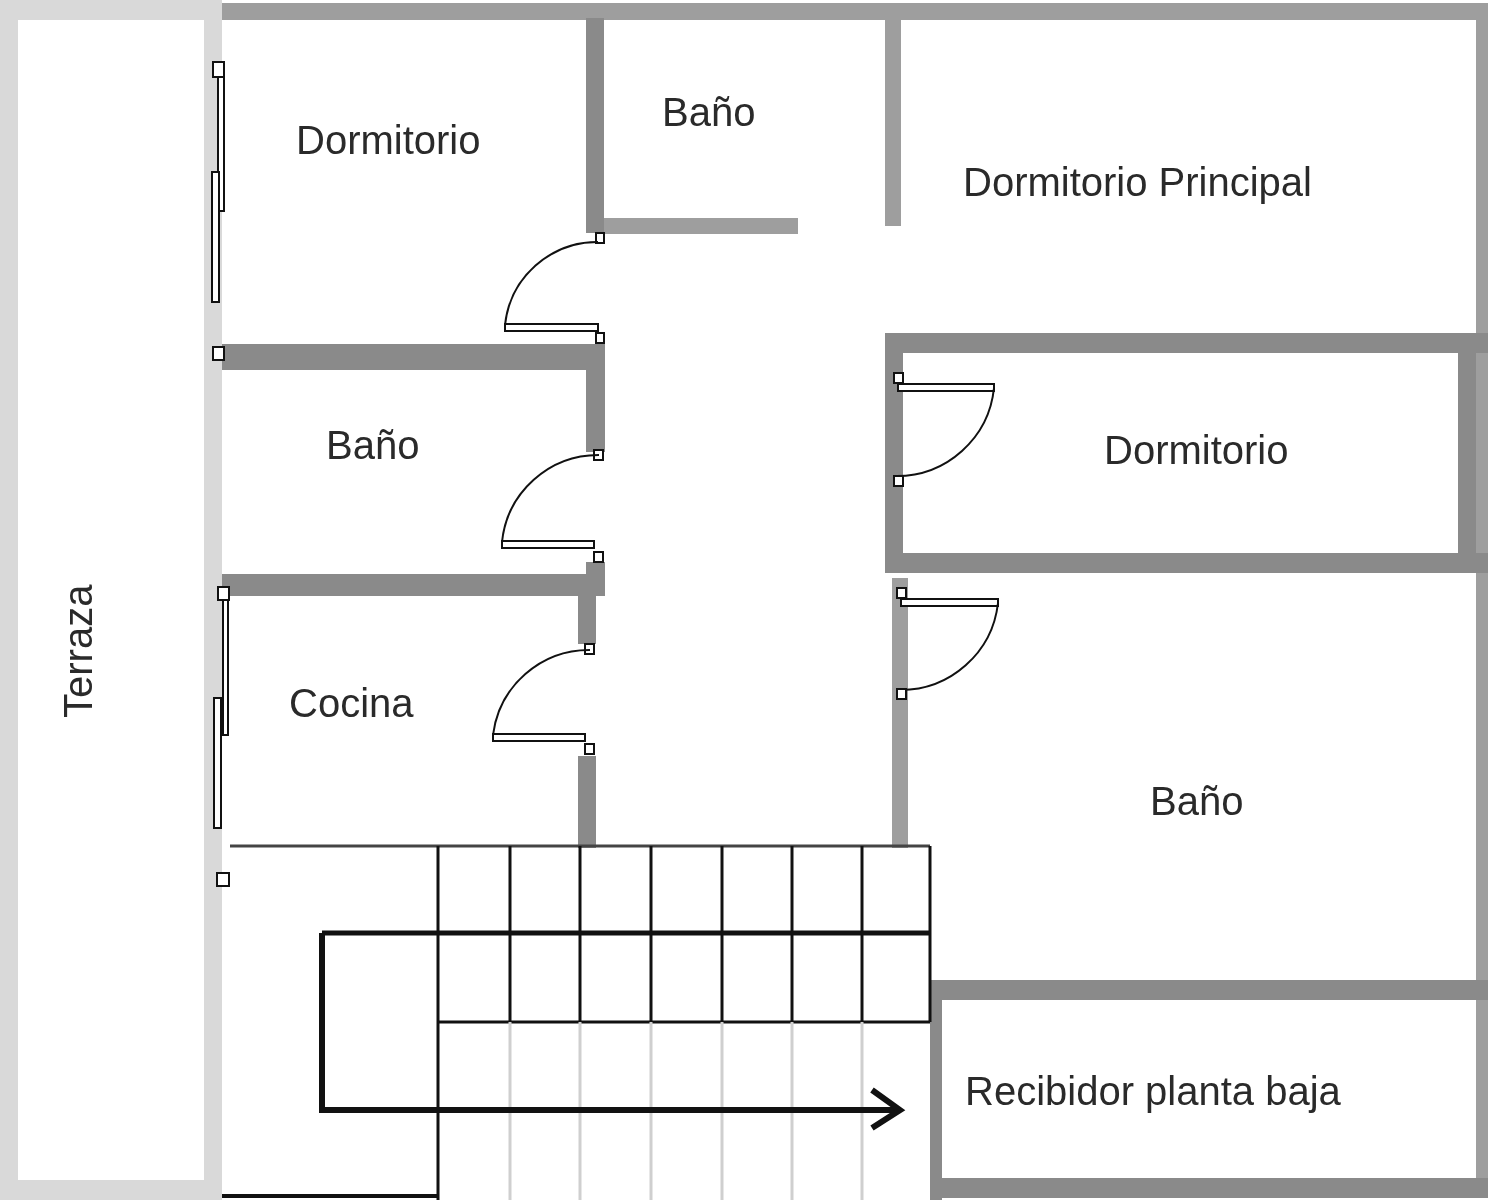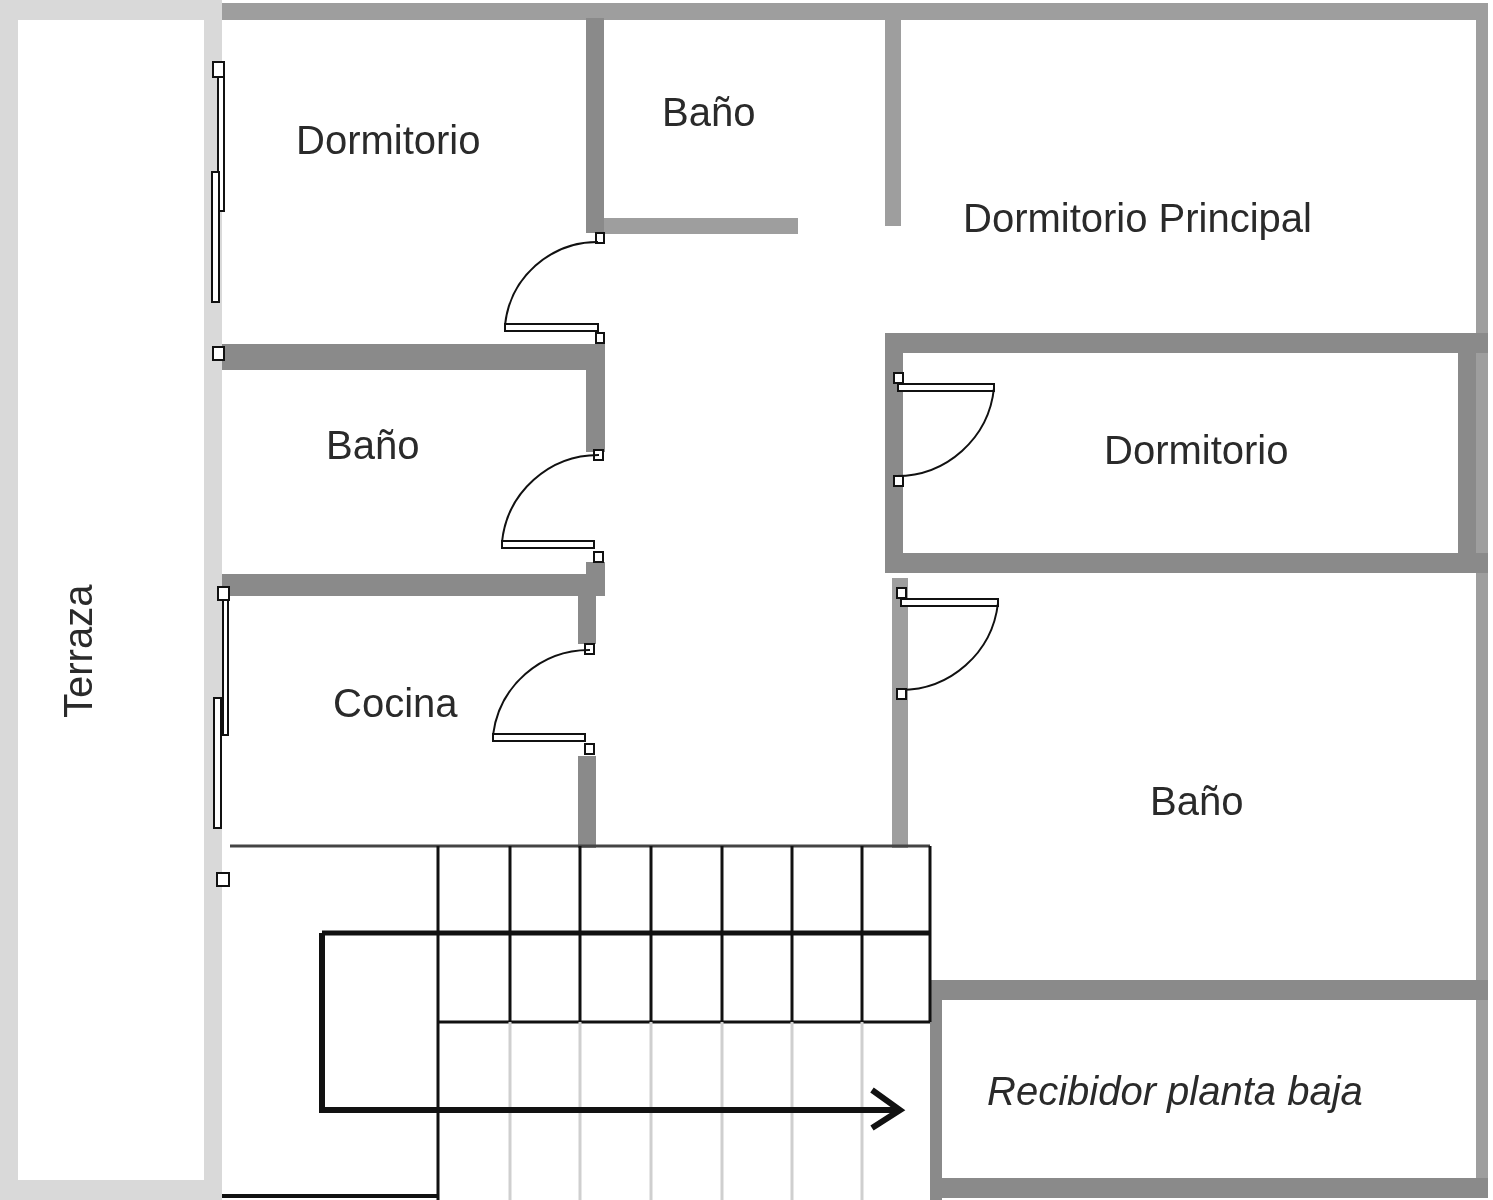--- a/index.html
+++ b/index.html
@@ -120,18 +120,18 @@
       <polyline points="322,933 322,1110 900,1110"></polyline>
       <polyline points="872,1090 900,1110 872,1128"></polyline>
     </g>
   </g>
 </svg>
 
 <div class="terraza-label" style="left:58px; top:718px;">Terraza</div>
 
 <div class="room-label" style="left:296px; top:120px;">Dormitorio</div>
 <div class="room-label" style="left:662px; top:92px;">Baño</div>
-<div class="room-label" style="left:963px; top:162px;margin-top:36px;">Dormitorio Principal</div>
+<div class="room-label" style="left:963px; top:162px;">Dormitorio Principal</div>
 <div class="room-label" style="left:326px; top:425px;">Baño</div>
 <div class="room-label" style="left:1104px; top:430px;">Dormitorio</div>
-<div class="room-label" style="left:289px; top:683px;margin-left:44px;">Cocina</div>
+<div class="room-label" style="left:289px; top:683px;">Cocina</div>
 <div class="room-label" style="left:1150px; top:781px;">Baño</div>
-<div class="room-label" style="left:987px; top:1071px;font-style:italic;">Recibidor planta baja</div>
+<div class="room-label" style="left:965px; top:1071px;">Recibidor planta baja</div>
 
 </body></html>

